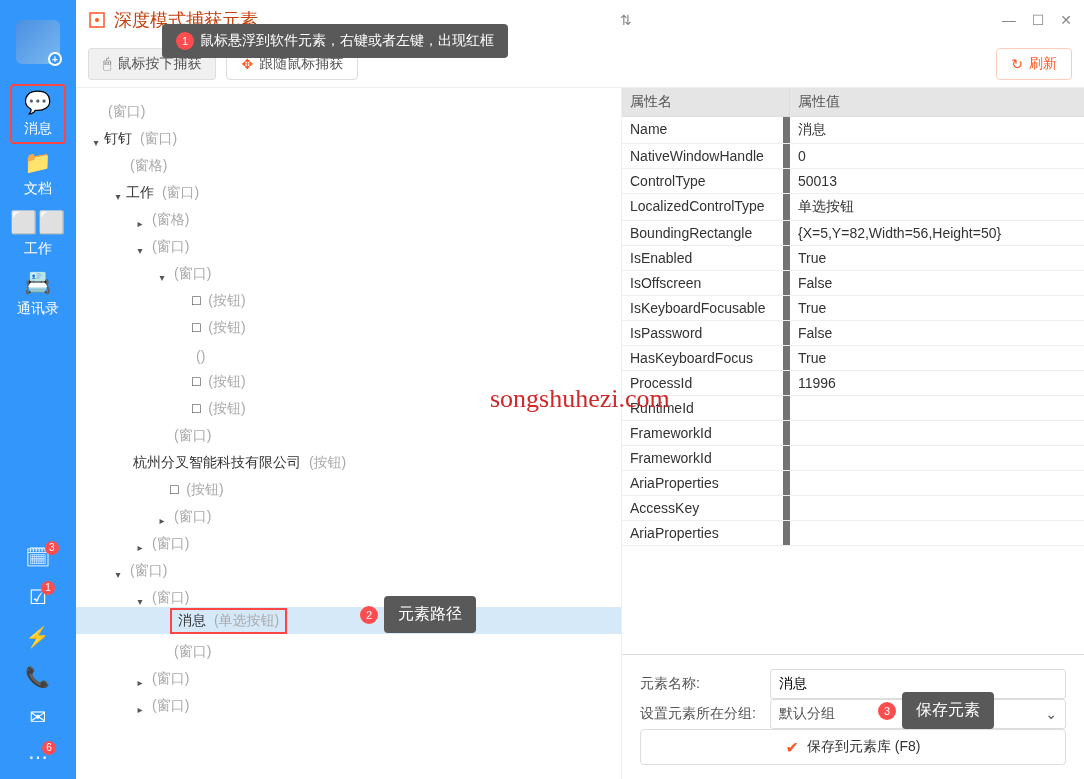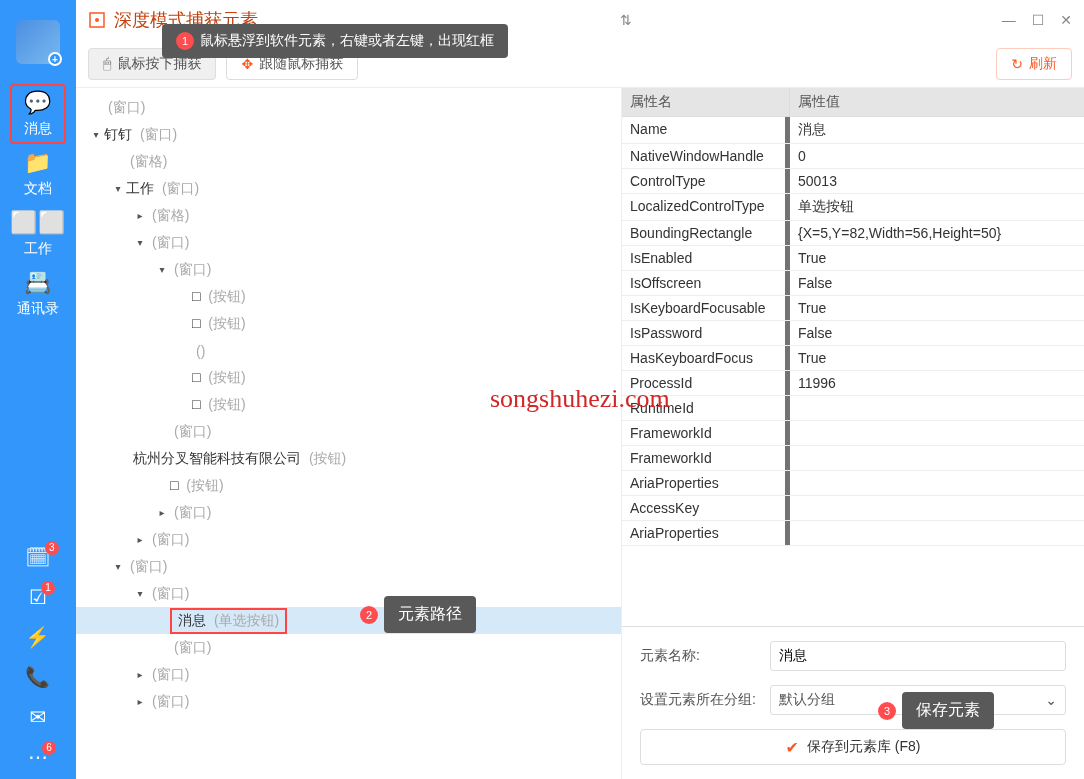--- a/index.html
+++ b/index.html
@@ -19,37 +19,37 @@
 .title-text{color:#c2410c;font-size:18px}
 .window-controls{margin-left:auto;display:flex;gap:16px;color:#888;font-size:16px}
 .window-controls span{cursor:pointer}
 .sort-icon{margin-right:8px;cursor:pointer;color:#888}
 .toolbar{height:48px;display:flex;align-items:center;padding:0 12px;gap:10px;border-bottom:1px solid #eee}
 .btn{height:32px;border:1px solid #ddd;border-radius:4px;background:#fff;padding:0 14px;display:flex;align-items:center;gap:6px;cursor:pointer;color:#555}
 .btn.gray{background:#f0f0f0}
 .btn.refresh{margin-left:auto;color:#ff5722;border-color:#ffccbc}
 .content{flex:1;display:flex;overflow:hidden}
 .tree{width:546px;padding:6px 0;overflow-y:auto;font-size:14px;color:#333;border-right:1px solid #eee}
-.tr{display:flex;align-items:center;height:27px;padding-left:2px;cursor:pointer;white-space:nowrap}
+.tr{display:flex;align-items:flex-end;height:27px;padding-left:2px;cursor:pointer;white-space:nowrap}
 .tr .arrow{width:16px;text-align:center;color:#555;font-size:10px}
 .tr .txt{color:#333}
 .tr .hint{color:#aaa;margin-left:4px}
 .tr.sel{background:#d6e9f8}
 .tr.sel .redbox{border:2px solid #ff4444;padding:2px 6px}
 .props{flex:1;display:flex;flex-direction:column}
 .prop-table{flex:1;overflow-y:auto}
 .prop-header{display:flex;background:#e5e5e5;border-bottom:1px solid #ddd}
 .prop-header div{padding:5px 8px;font-weight:normal;color:#555}
 .ph-name{width:168px;border-right:1px solid #ddd}
 .ph-val{flex:1}
 .prop-row{display:flex;border-bottom:1px solid #eee}
 .prop-row div{padding:4px 8px;color:#333}
-.pr-name{width:168px;border-right:5px solid #737373}
+.pr-name{width:168px;border-right:7px solid #737373}
 .pr-val{flex:1}
-.form{border-top:1px solid #ddd;padding:14px 18px;display:flex;flex-direction:column;gap:14px}
+.form{border-top:1px solid #ddd;padding:14px 18px;display:flex;flex-direction:column;}
 .form-row{display:flex;align-items:center;gap:10px}
 .form-label{width:120px;color:#555}
 .form-input{flex:1;height:30px;border:1px solid #ddd;border-radius:3px;padding:0 8px}
 .form-select{flex:1;height:30px;border:1px solid #ddd;border-radius:3px;padding:0 8px;display:flex;align-items:center;justify-content:space-between;color:#555}
 .save-btn{height:36px;border:1px solid #ddd;border-radius:4px;display:flex;align-items:center;justify-content:center;gap:8px;cursor:pointer;color:#333}
 .save-btn .check{color:#ff5722;font-size:16px}
 .tooltip{position:absolute;background:#595959;color:#fff;padding:8px 14px;border-radius:4px;font-size:16px;z-index:10;display:flex;align-items:center}
 .num-badge{width:18px;height:18px;border-radius:50%;background:#ff4d4f;color:#fff;font-size:11px;display:inline-flex;align-items:center;justify-content:center;margin-right:6px}
 .tooltip1{top:24px;left:86px}
 .label2{position:absolute;top:596px;left:284px;z-index:10;display:flex;align-items:center}

